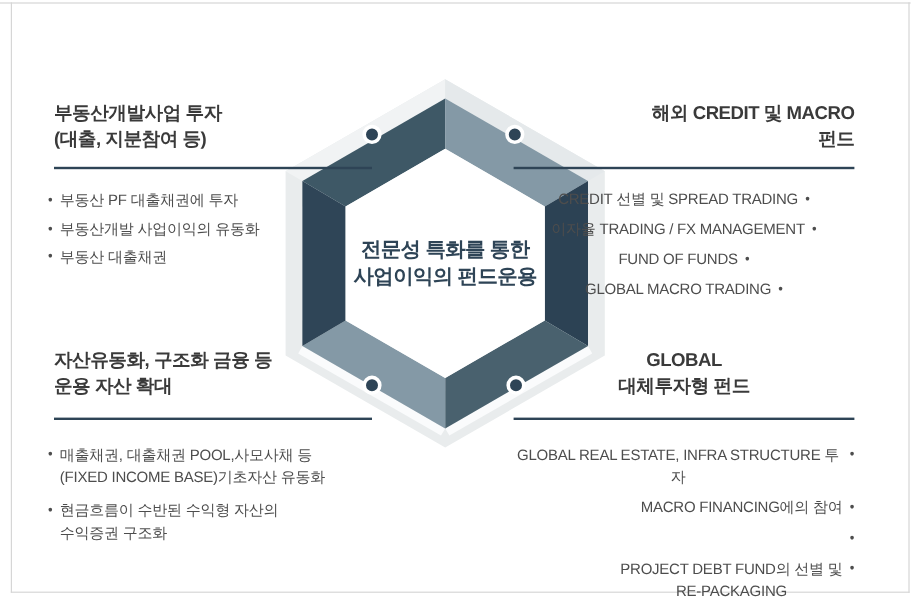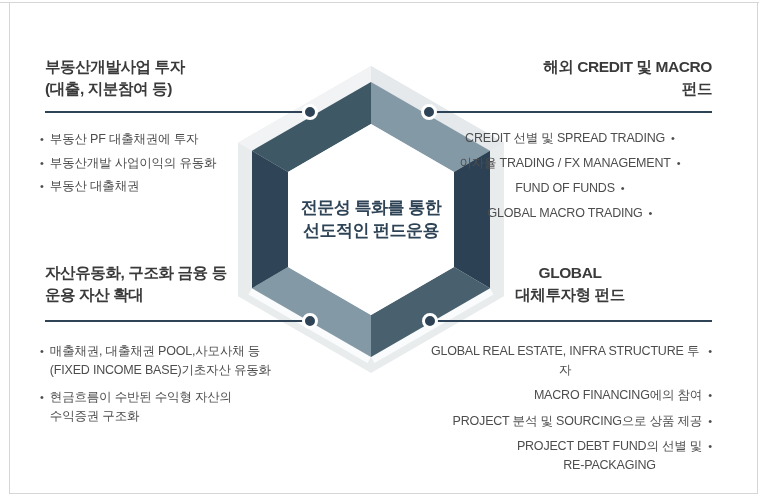--- a/index.html
+++ b/index.html
@@ -10,21 +10,21 @@
   }
   .top-rule{position:absolute;left:0;top:2px;width:759px;height:1px;background:#d6d6d6;}
   .frame{position:absolute;left:9px;top:2px;width:747px;height:491px;
     border-left:1px solid #d6d6d6;border-right:1px solid #d6d6d6;border-bottom:1px solid #d6d6d6;}
   .hex{position:absolute;left:230px;top:60px;width:282px;height:318px;}
   .center-label{
     position:absolute;left:271px;top:196px;width:200px;text-align:center;
     font-size:17px;font-weight:700;color:#2e4456;line-height:23px;
     white-space:pre-line;letter-spacing:-0.5px;
   }
-  .section{position:absolute;}
+  .section{position:absolute;margin-top:28px;}
   .section .title{
     font-size:15.5px;font-weight:700;color:#3a3a3a;line-height:22px;
     white-space:pre-line;letter-spacing:-0.4px;
   }
   .rule{height:2px;background:#2e4456;width:100%;}
   .bullets{width:100%;}
   .b-row{display:flex;align-items:flex-start;font-size:12.5px;color:#4d4d4d;}
   .mk{font-size:11px;flex:0 0 auto;}
   .bt{white-space:pre-line;letter-spacing:-0.2px;}
   
@@ -72,21 +72,21 @@
   <polygon points="141,22 22,90.75 58,112 141,64" fill="#3e5866"></polygon>
   <polygon points="141,22 260,90.75 224,112 141,64" fill="#8499a6"></polygon>
   <polygon points="260,90.75 260,228.25 224,207 224,112" fill="#2c4254"></polygon>
   <polygon points="260,228.25 141,297 141,255 224,207" fill="#49616e"></polygon>
   <polygon points="141,297 22,228.25 58,207 141,255" fill="#8499a6"></polygon>
   <polygon points="22,90.75 58,112 58,207 22,228.25" fill="#2f4557"></polygon>
   <polygon points="141,64 224,112 224,207 141,255 58,207 58,112" fill="#ffffff"></polygon>
 </svg>
 
 <div class="center-label">전문성 특화를 통한
-선도적인 펀드운용</div>
+사업이익의 펀드운용</div>
 
 <div class="section tl">
   <div class="title">부동산개발사업 투자
 (대출, 지분참여 등)</div>
   <div class="rule"></div>
   <div class="bullets">
     <div class="b-row">
         <span class="mk">•</span>
         <span class="bt">부동산 PF 대출채권에 투자</span>
       </div>
@@ -150,21 +150,20 @@
   <div class="bullets">
     <div class="b-row">
         <span class="bt">GLOBAL REAL ESTATE, INFRA STRUCTURE 투자</span>
         <span class="mk">•</span>
       </div>
     <div class="b-row">
         <span class="bt">MACRO FINANCING에의 참여</span>
         <span class="mk">•</span>
       </div>
     <div class="b-row">
-        <span class="bt">PROJECT 분석 및 SOURCING으로 상품 제공</span>
         <span class="mk">•</span>
       </div>
     <div class="b-row">
         <span class="bt">PROJECT DEBT FUND의 선별 및
 RE-PACKAGING</span>
         <span class="mk">•</span>
       </div>
   </div>
 </div>
 

